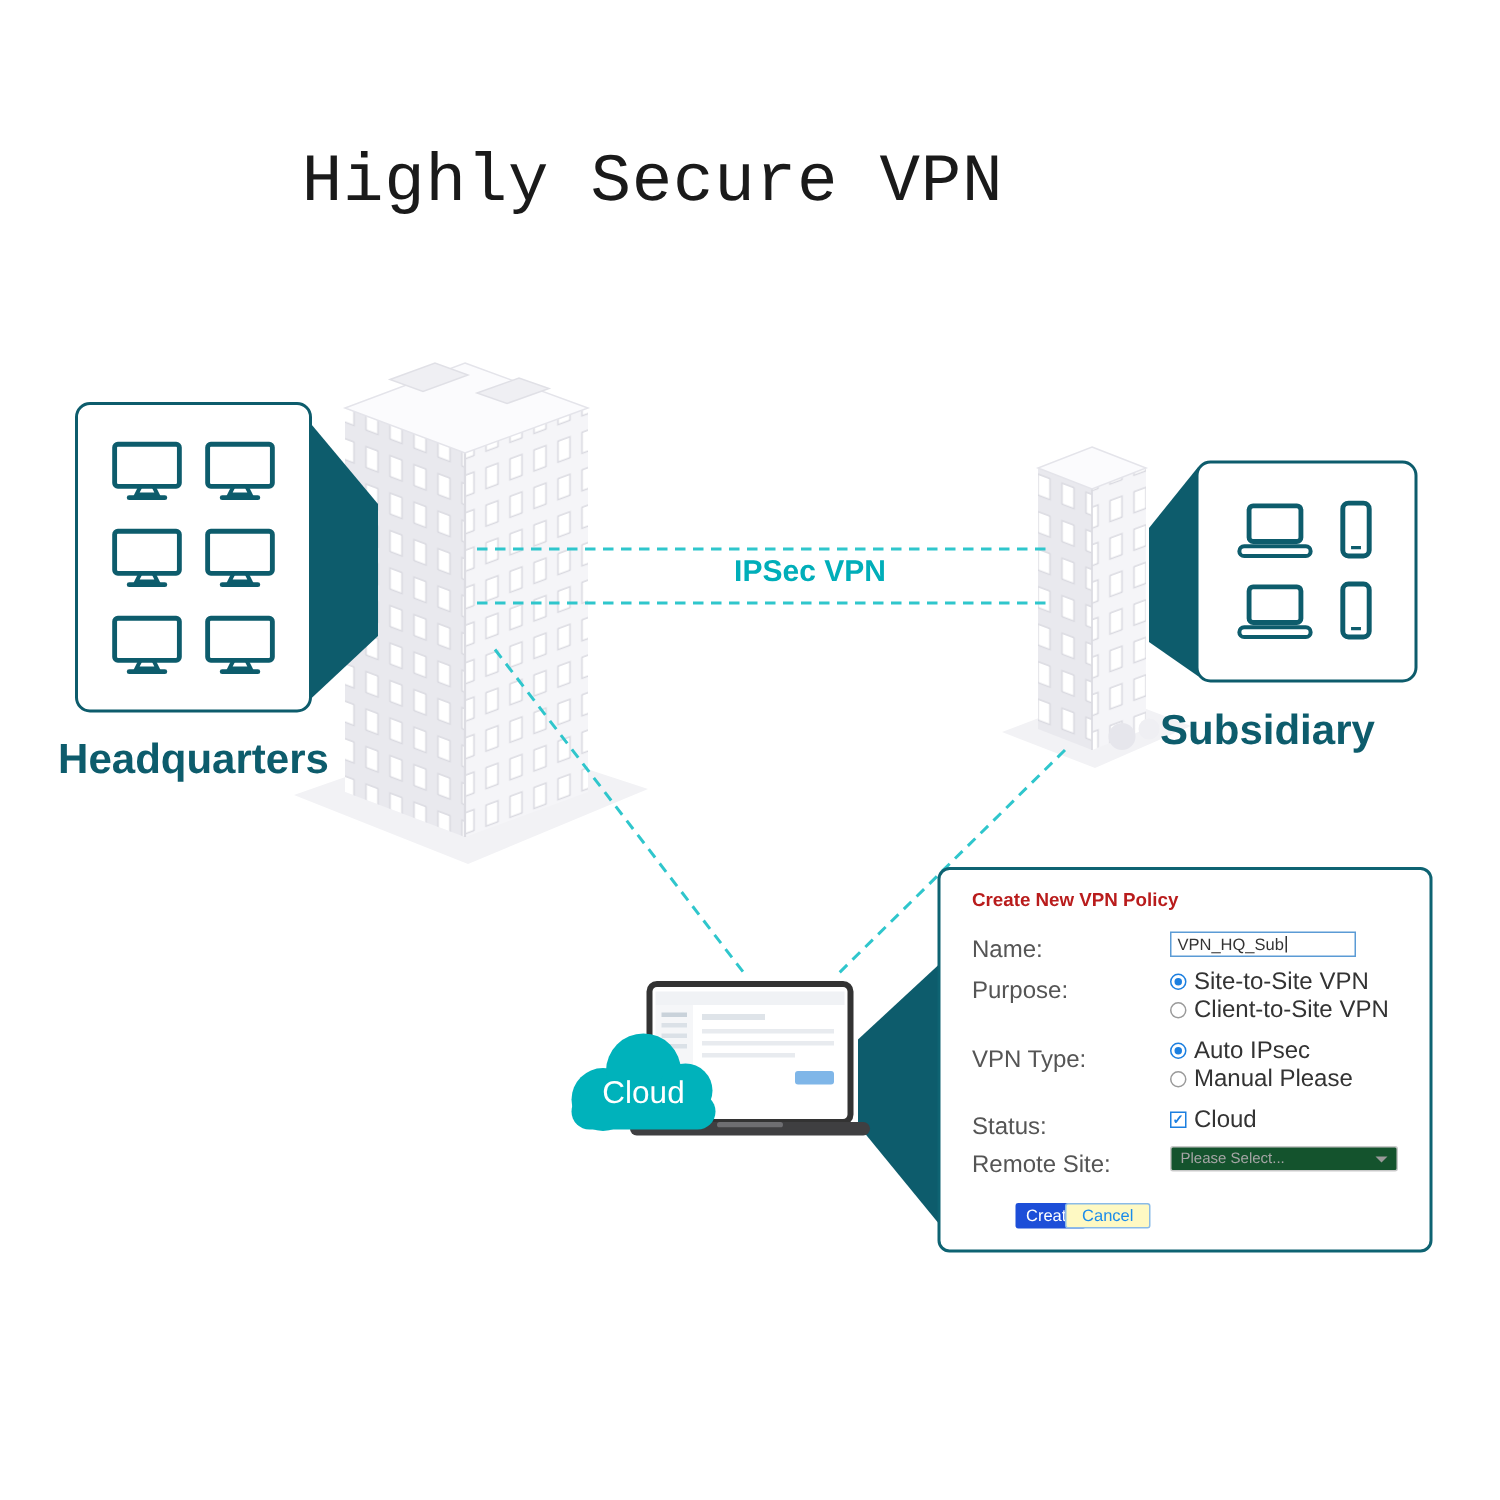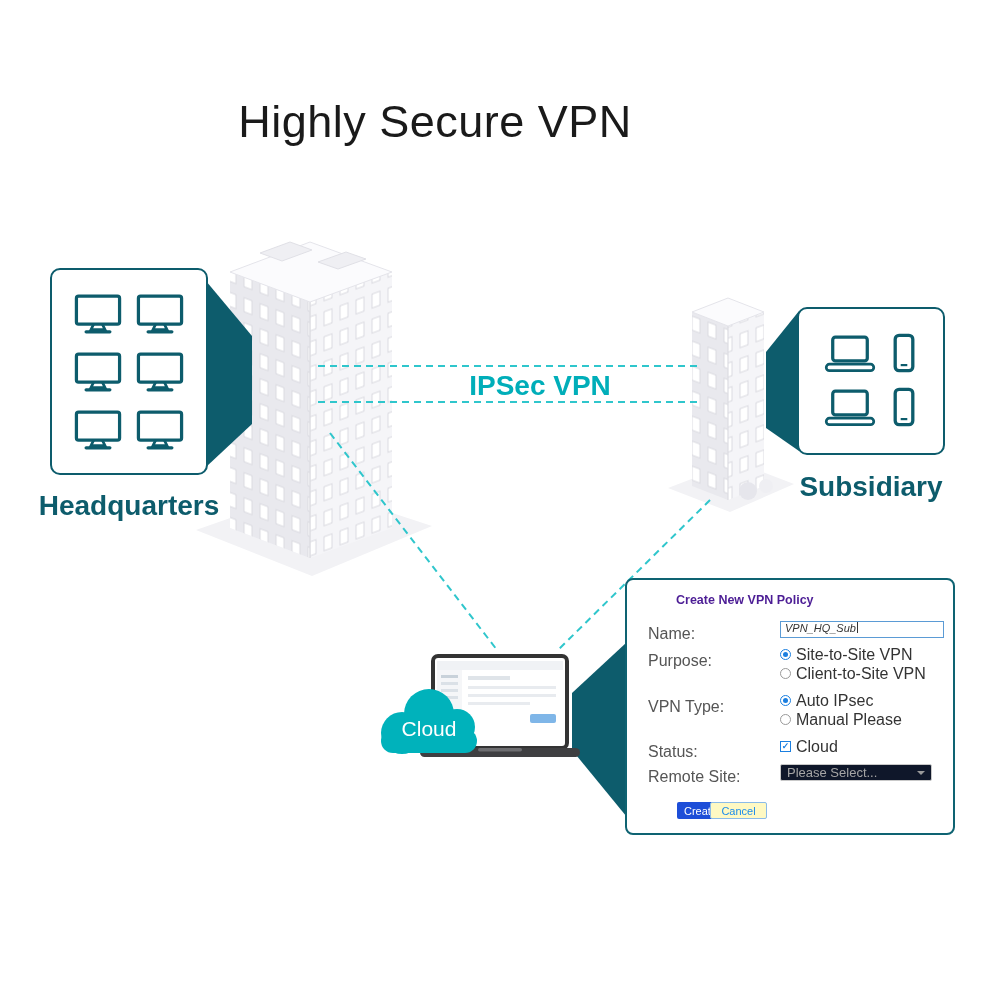--- a/index.html
+++ b/index.html
@@ -1,51 +1,51 @@
 <!DOCTYPE html>
 <html><head>
 <meta charset="utf-8">
 <style>
   html,body{margin:0;padding:0;background:#fff;}
   .canvas{position:relative;width:1000px;height:1000px;background:#ffffff;
           font-family:"Liberation Sans",sans-serif;overflow:hidden;}
   .scene{position:absolute;left:0;top:0;}
   .page-title{position:absolute;left:0;top:96px;width:870px;text-align:center;
-              font-size:45px;font-weight:500;color:#1a1a1a;letter-spacing:.5px;}
+              font-size:45px;font-weight:500;color:#1a1a1a;letter-spacing:.5px;font-family:Liberation Mono, monospace;}
   .site-label{position:absolute;color:#0d5c6c;font-weight:bold;font-size:28px;text-align:center;}
   .hq-label{left:14px;top:490px;width:230px;}
-  .sub-label{left:776px;top:471px;width:190px;}
+  .sub-label{left:750px;top:471px;width:190px;}
   .ipsec-label{position:absolute;left:430px;top:370px;width:220px;text-align:center;
-               color:#00aeb9;font-weight:bold;font-size:28px;}
+               color:#00aeb9;font-weight:bold;font-size:20px;}
   .cloud-label{position:absolute;left:379px;top:717px;width:100px;text-align:center;
                color:#ffffff;font-weight:normal;font-size:21px;}
   .controller-label{position:absolute;left:415px;top:776px;width:170px;text-align:center;
                color:#0d5c6c;font-weight:bold;font-size:26px;line-height:1.25;}
   .icon-box{position:absolute;background:#fff;border:2px solid #0d5c6c;border-radius:10px;box-sizing:border-box;}
   .hq-box{left:50px;top:268px;width:158px;height:207px;}
   .sub-box{left:797px;top:307px;width:148px;height:148px;}
 
   
   .panel{position:absolute;left:625px;top:578px;width:330px;height:257px;background:#fff;
          border:2px solid #0e6372;border-radius:8px;box-sizing:border-box;}
-  .panel-title{position:absolute;left:21px;top:13px;font-size:12.5px;font-weight:bold;color:#4c1d95;margin-left:28px;}
+  .panel-title{position:absolute;left:21px;top:13px;font-size:12.5px;font-weight:bold;color:#b91c1c;}
   .flabel{position:absolute;left:21px;font-size:16px;color:#555;}
-  .name-input{position:absolute;left:153px;top:41px;width:164px;height:17px;border:1px solid #5b9bd5;
-              box-sizing:border-box;display:flex;padding:0 4px;font-size:11px;color:#333;background:#fff;font-style:italic;}
+  .name-input{position:absolute;left:153px;top:41px;width:124px;height:17px;border:1px solid #5b9bd5;
+              box-sizing:border-box;display:flex;align-items:center;padding:0 4px;font-size:11px;color:#333;background:#fff;}
   .caret{display:inline-block;width:1px;height:11px;background:#333;margin-left:1px;}
   .opt{position:absolute;left:153px;display:flex;align-items:center;gap:5px;font-size:16px;color:#333;height:13px;}
   .radio{width:11px;height:11px;border-radius:50%;border:1px solid #9a9a9a;background:#fff;box-sizing:border-box;flex:0 0 auto;position:relative;}
   .radio.checked{border-color:#1b7fe0;}
   .radio.checked::after{content:"";position:absolute;left:2px;top:2px;width:5px;height:5px;border-radius:50%;background:#1b7fe0;}
   .checkbox{width:11px;height:11px;border:1px solid #1b7fe0;box-sizing:border-box;background:#fff;
             display:flex;align-items:center;justify-content:center;flex:0 0 auto;}
   .checkbox::after{content:"\2713";color:#1b7fe0;font-size:9px;font-weight:bold;line-height:1;}
   .select{position:absolute;left:153px;top:184px;width:152px;height:17px;border:1px solid #c9c9c9;border-radius:2px;
           box-sizing:border-box;display:flex;align-items:center;justify-content:space-between;
-          padding:0 6px;font-size:13px;color:#a5a5a5;background:#0f172a;}
+          padding:0 6px;font-size:10px;color:#a5a5a5;background:#14532d;}
   .chev{width:0;height:0;border-left:4px solid transparent;border-right:4px solid transparent;border-top:4px solid #9a9a9a;}
   .btn{position:absolute;top:222px;height:17px;display:flex;align-items:center;justify-content:center;
        font-size:11px;border-radius:2px;box-sizing:border-box;cursor:pointer;}
   .btn-create{left:22px;width:47px;background:#1d4ed8;color:#fff;margin-left:28px;}
   .btn-cancel{left:83px;width:57px;background:#fef9c3;border:1px solid #8abbe8;color:#1b8ceb;}
 </style>
 </head>
 <body>
 
 <div class="canvas">

